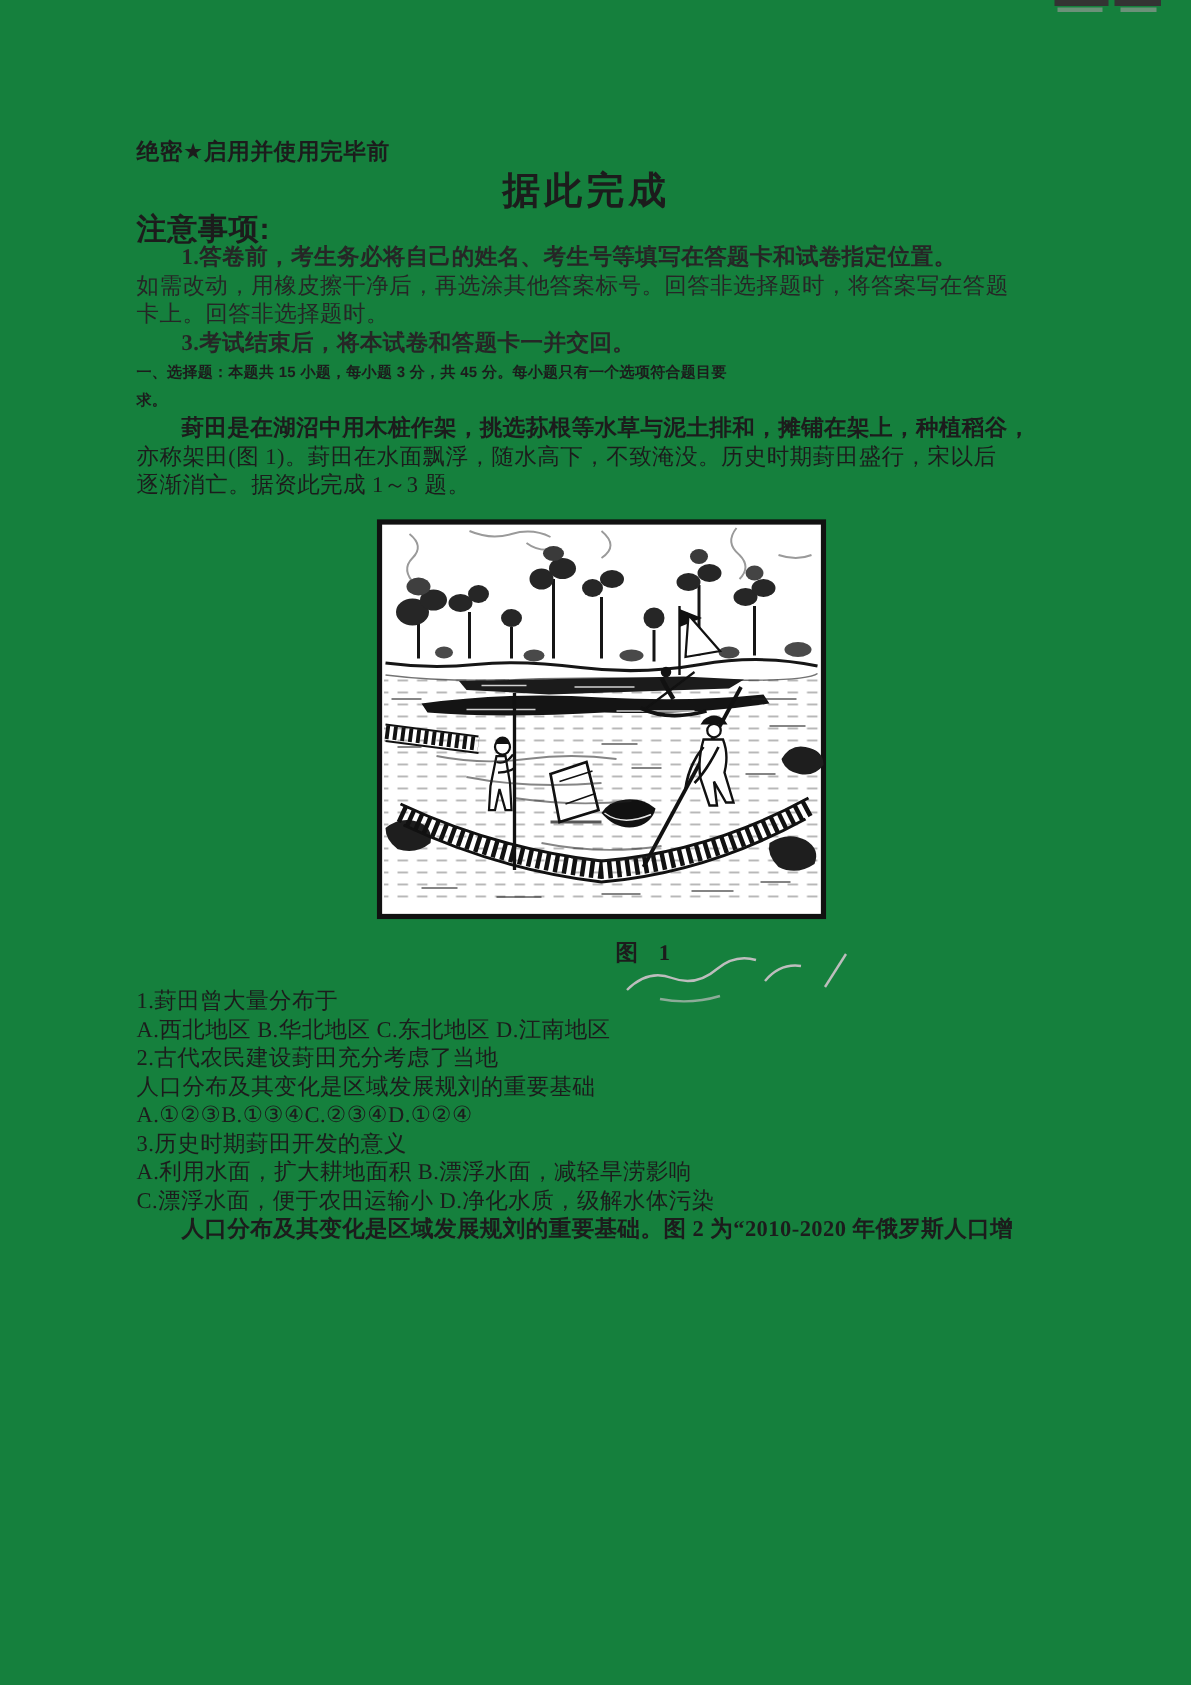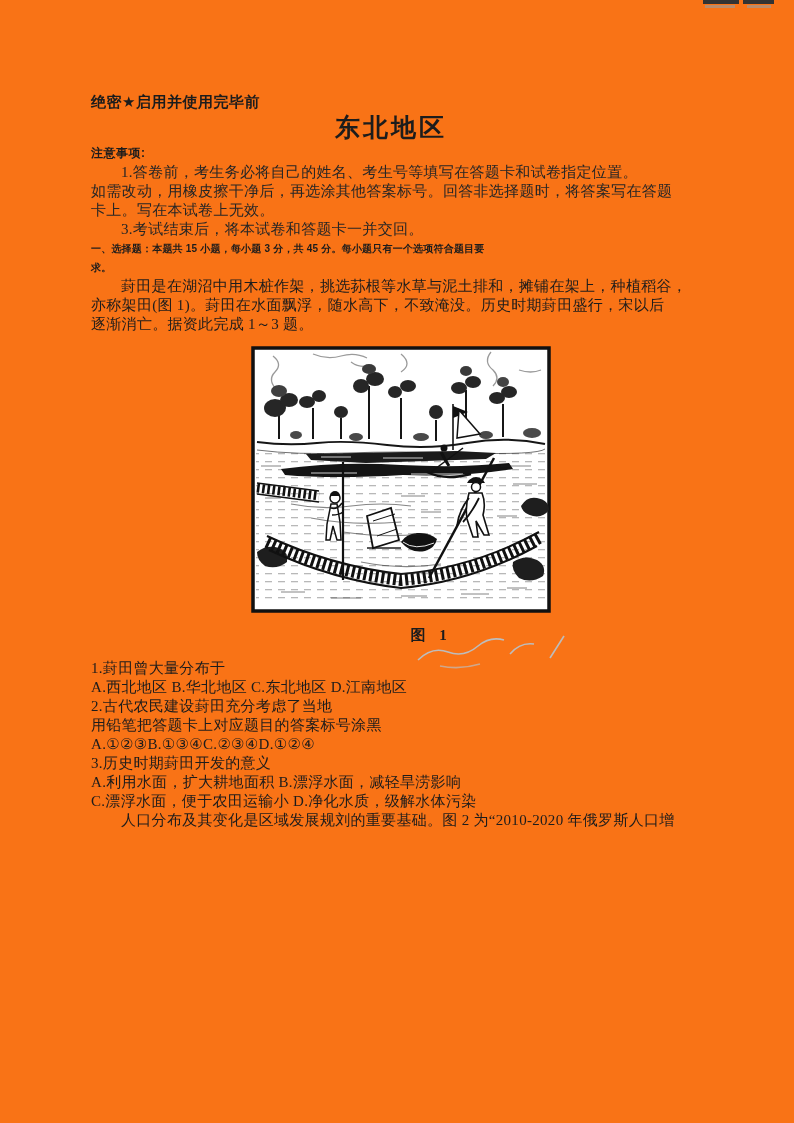--- a/index.html
+++ b/index.html
@@ -1,29 +1,29 @@
 <!DOCTYPE html>
 <html><head>
 <meta charset="utf-8">
 <style>
   * { margin:0; padding:0; box-sizing:border-box; }
   html,body { background:#fff; }
   .page {
     position:relative; width:794px; height:1123px;
-    background:#f97316; overflow:hidden;
+    background:#15803d; overflow:hidden;
     font-family:"Liberation Serif","DejaVu Serif",serif;
     color:#1c1c1c;
   }
   .col { position:absolute; left:91px; top:92px; width:600px; }
   .b   { font-family:"Liberation Sans","DejaVu Sans",sans-serif; font-weight:700; }
   .ln  { font-size:15px; line-height:19px; white-space:nowrap; letter-spacing:.3px; }
-  .ind { padding-left:30px; }
+  .ind { padding-left:30px;font-weight:bold; }
   .security { font-size:15px; line-height:19px; letter-spacing:.5px; }
   .title { font-size:25px; line-height:30px; text-align:center; letter-spacing:3px; margin-top:1px; }
-  .notice-h { font-size:12px; line-height:20px; margin-top:1px; letter-spacing:.5px; }
+  .notice-h { font-size:20px; line-height:20px; margin-top:1px; letter-spacing:.5px; }
   .kai { color:#262626; }
   .sect { font-size:10px; line-height:19px; white-space:nowrap; letter-spacing:.2px; }
   .fig-wrap { margin:12px 0 0 160px; width:360px; text-align:center; }
   .fig-frame { display:block; }
   .fig-cap { margin-top:13px; font-weight:700; font-size:15px; letter-spacing:5px; }
   .after-fig { margin-top:14px; }
   .artifact { position:absolute; background:#333; }
   .artifact.light { background:#999; opacity:.65; }
   .scribble { position:absolute; left:408px; top:626px; }
 </style>
@@ -36,26 +36,26 @@
     <div class="artifact" style="left:703px;top:0;width:36px;height:4px;"></div>
     <div class="artifact" style="left:743px;top:0;width:31px;height:4px;"></div>
     <div class="artifact light" style="left:705px;top:5px;width:30px;height:3px;"></div>
     <div class="artifact light" style="left:747px;top:5px;width:24px;height:3px;"></div>
   </div>
 
   <div class="col">
 
     <div class="security b">绝密★启用并使用完毕前</div>
 
-    <div class="title b">东北地区</div>
+    <div class="title b">据此完成</div>
 
     <div class="notice-h b">注意事项:</div>
     <div class="ln ind kai">1.答卷前，考生务必将自己的姓名、考生号等填写在答题卡和试卷指定位置。</div>
     <div class="ln kai">如需改动，用橡皮擦干净后，再选涂其他答案标号。回答非选择题时，将答案写在答题</div>
-    <div class="ln kai">卡上。写在本试卷上无效。</div>
+    <div class="ln kai">卡上。回答非选择题时。</div>
     <div class="ln ind kai">3.考试结束后，将本试卷和答题卡一并交回。</div>
 
     <div class="sect b">一、选择题：本题共 15 小题，每小题 3 分，共 45 分。每小题只有一个选项符合题目要</div>
     <div class="sect b">求。</div>
 
     <div class="ln ind">葑田是在湖沼中用木桩作架，挑选荪根等水草与泥土排和，摊铺在架上，种植稻谷，</div>
     <div class="ln">亦称架田(图 1)。葑田在水面飘浮，随水高下，不致淹没。历史时期葑田盛行，宋以后</div>
     <div class="ln">逐渐消亡。据资此完成 1～3 题。</div>
 
     <div class="fig-wrap">
@@ -199,21 +199,21 @@
           <path d="M30,246 h24 M80,252 h30 M150,250 h26 M210,248 h28 M256,242 h20"></path>
           <path d="M10,120 h20 M14,152 h16 M250,120 h30 M262,138 h24 M246,170 h20 M150,150 h24 M170,166 h20"></path>
         </g>
       </svg>
       <div class="fig-cap">图 1</div>
     </div>
 
     <div class="ln after-fig">1.葑田曾大量分布于</div>
     <div class="ln">A.西北地区 B.华北地区 C.东北地区 D.江南地区</div>
     <div class="ln">2.古代农民建设葑田充分考虑了当地</div>
-    <div class="ln">用铅笔把答题卡上对应题目的答案标号涂黑</div>
+    <div class="ln">人口分布及其变化是区域发展规刘的重要基础</div>
     <div class="ln">A.①②③B.①③④C.②③④D.①②④</div>
     <div class="ln">3.历史时期葑田开发的意义</div>
     <div class="ln">A.利用水面，扩大耕地面积 B.漂浮水面，减轻旱涝影响</div>
     <div class="ln">C.漂浮水面，便于农田运输小 D.净化水质，级解水体污染</div>
 
     <div class="ln ind">人口分布及其变化是区域发展规刘的重要基础。图 2 为“2010-2020 年俄罗斯人口增</div>
 
   </div>
 
   <svg class="scribble" width="180" height="52" viewBox="0 0 180 52">

